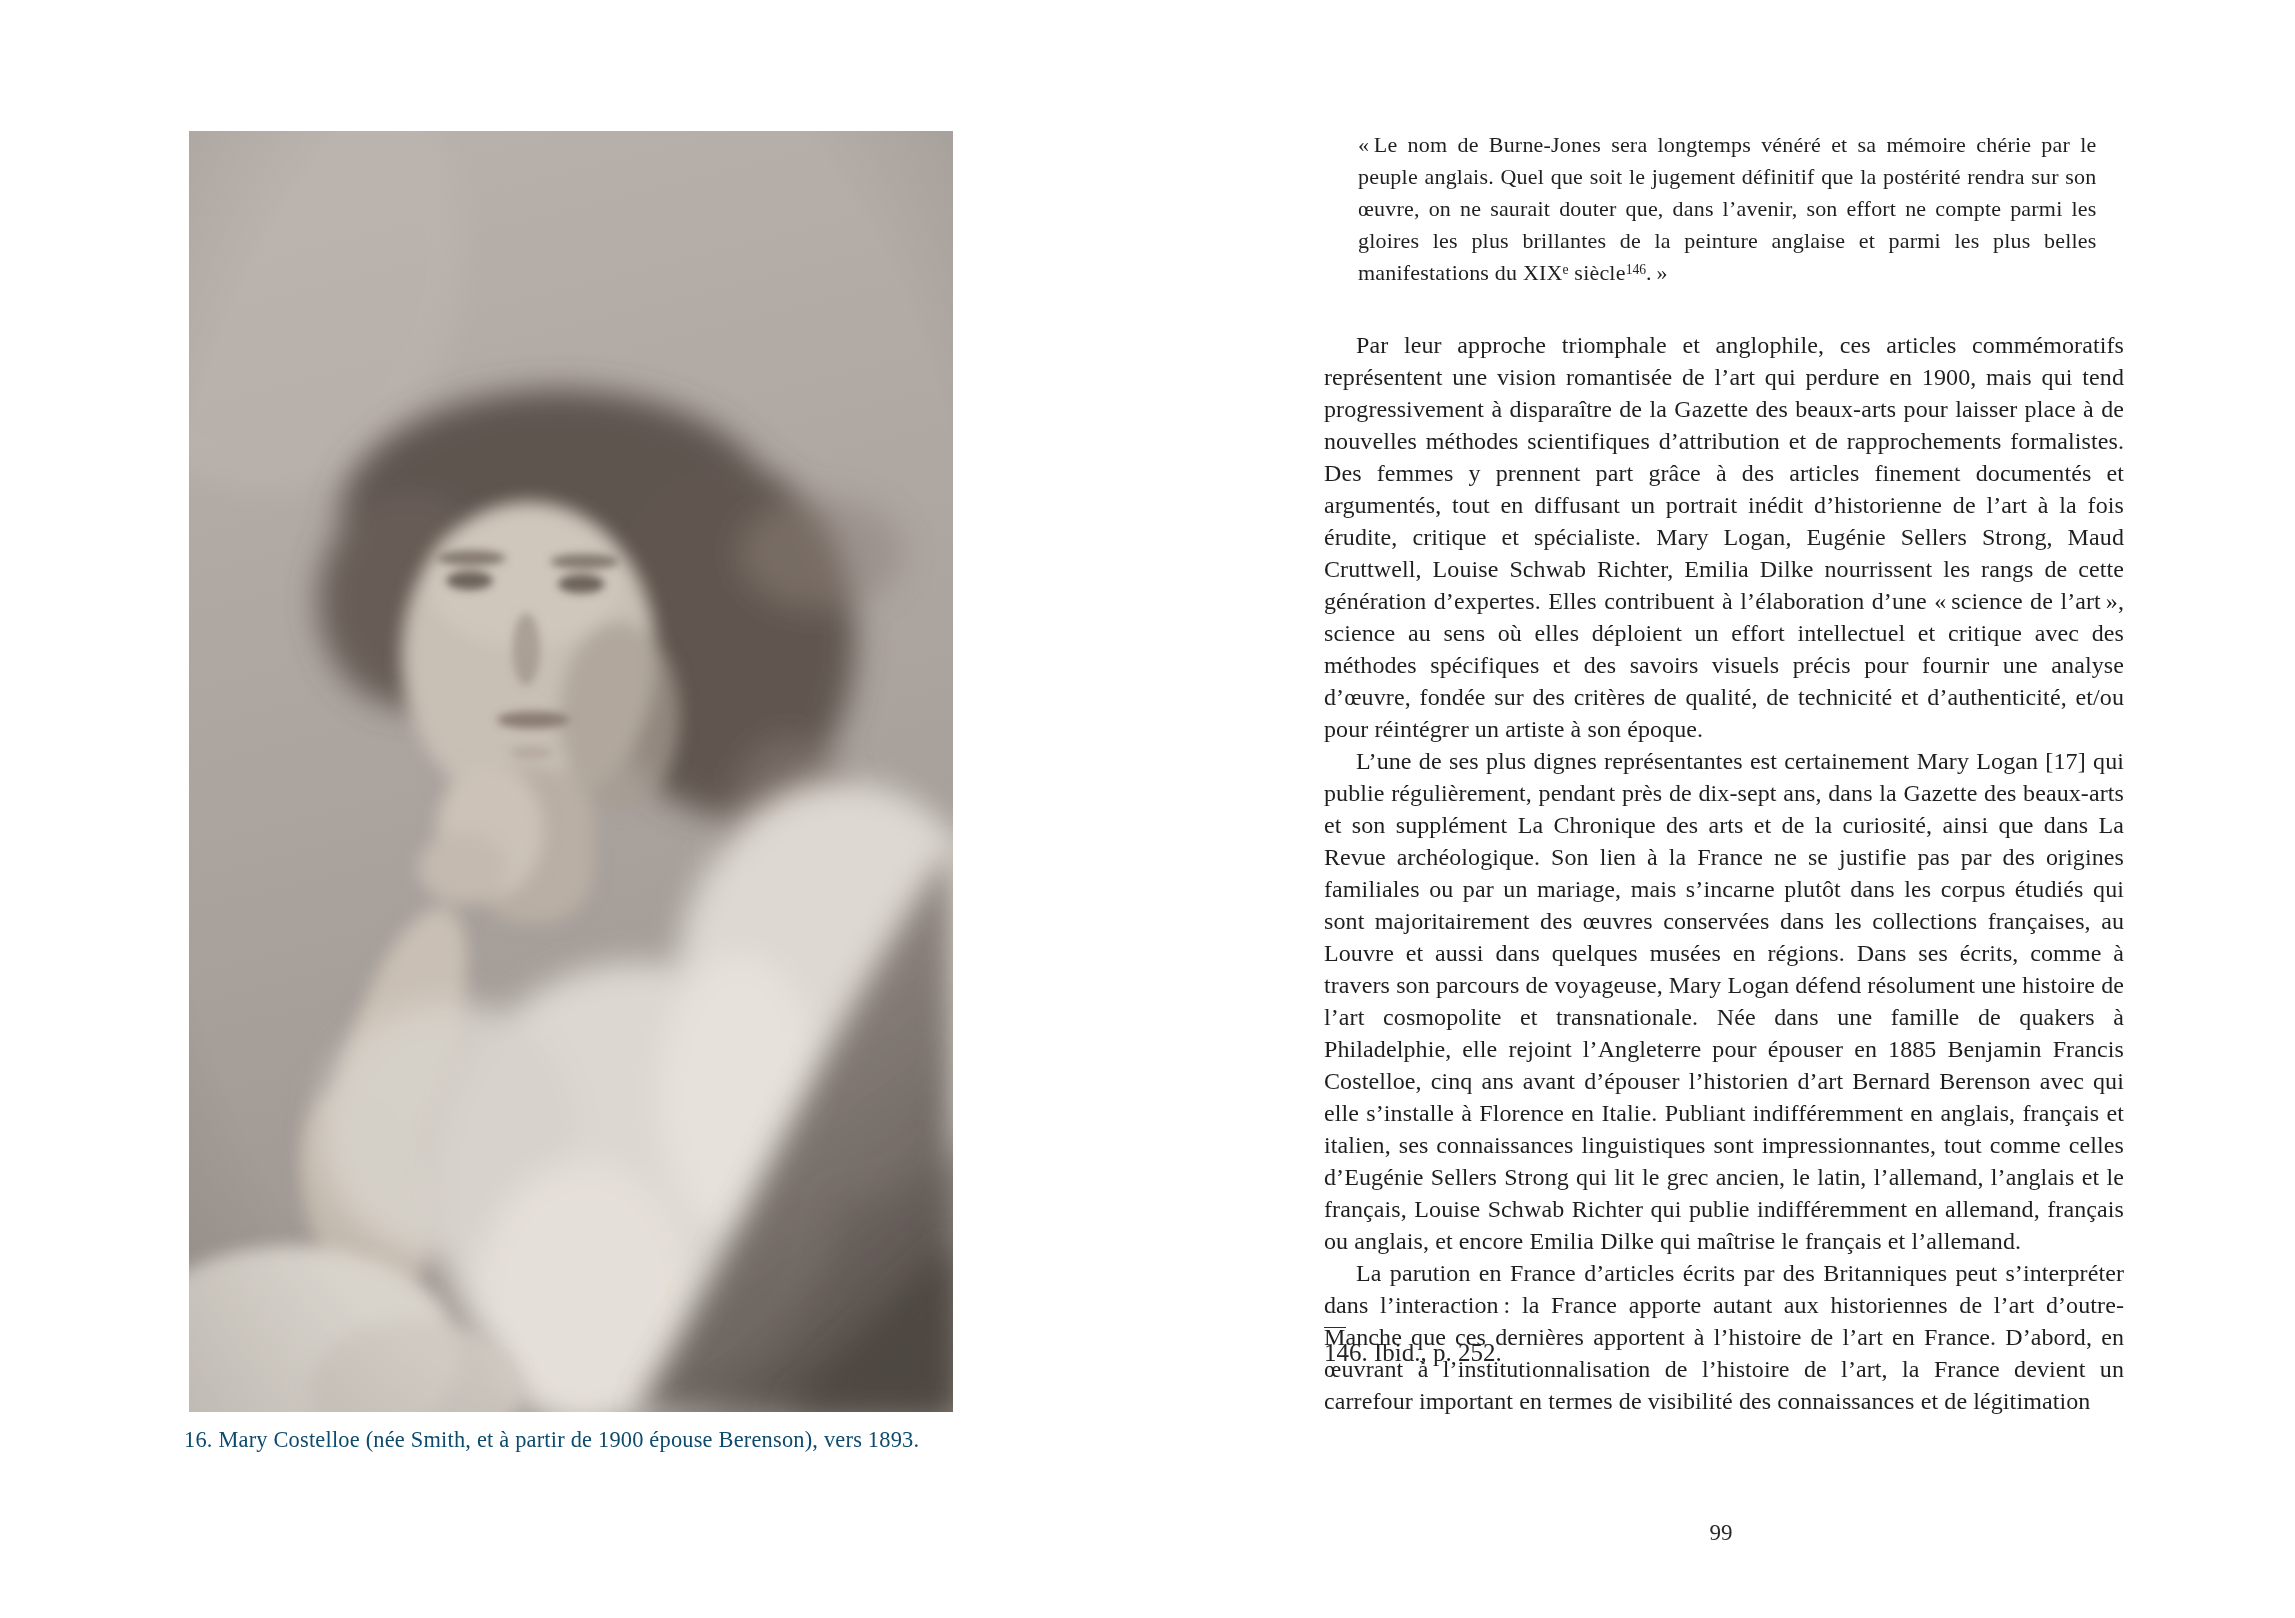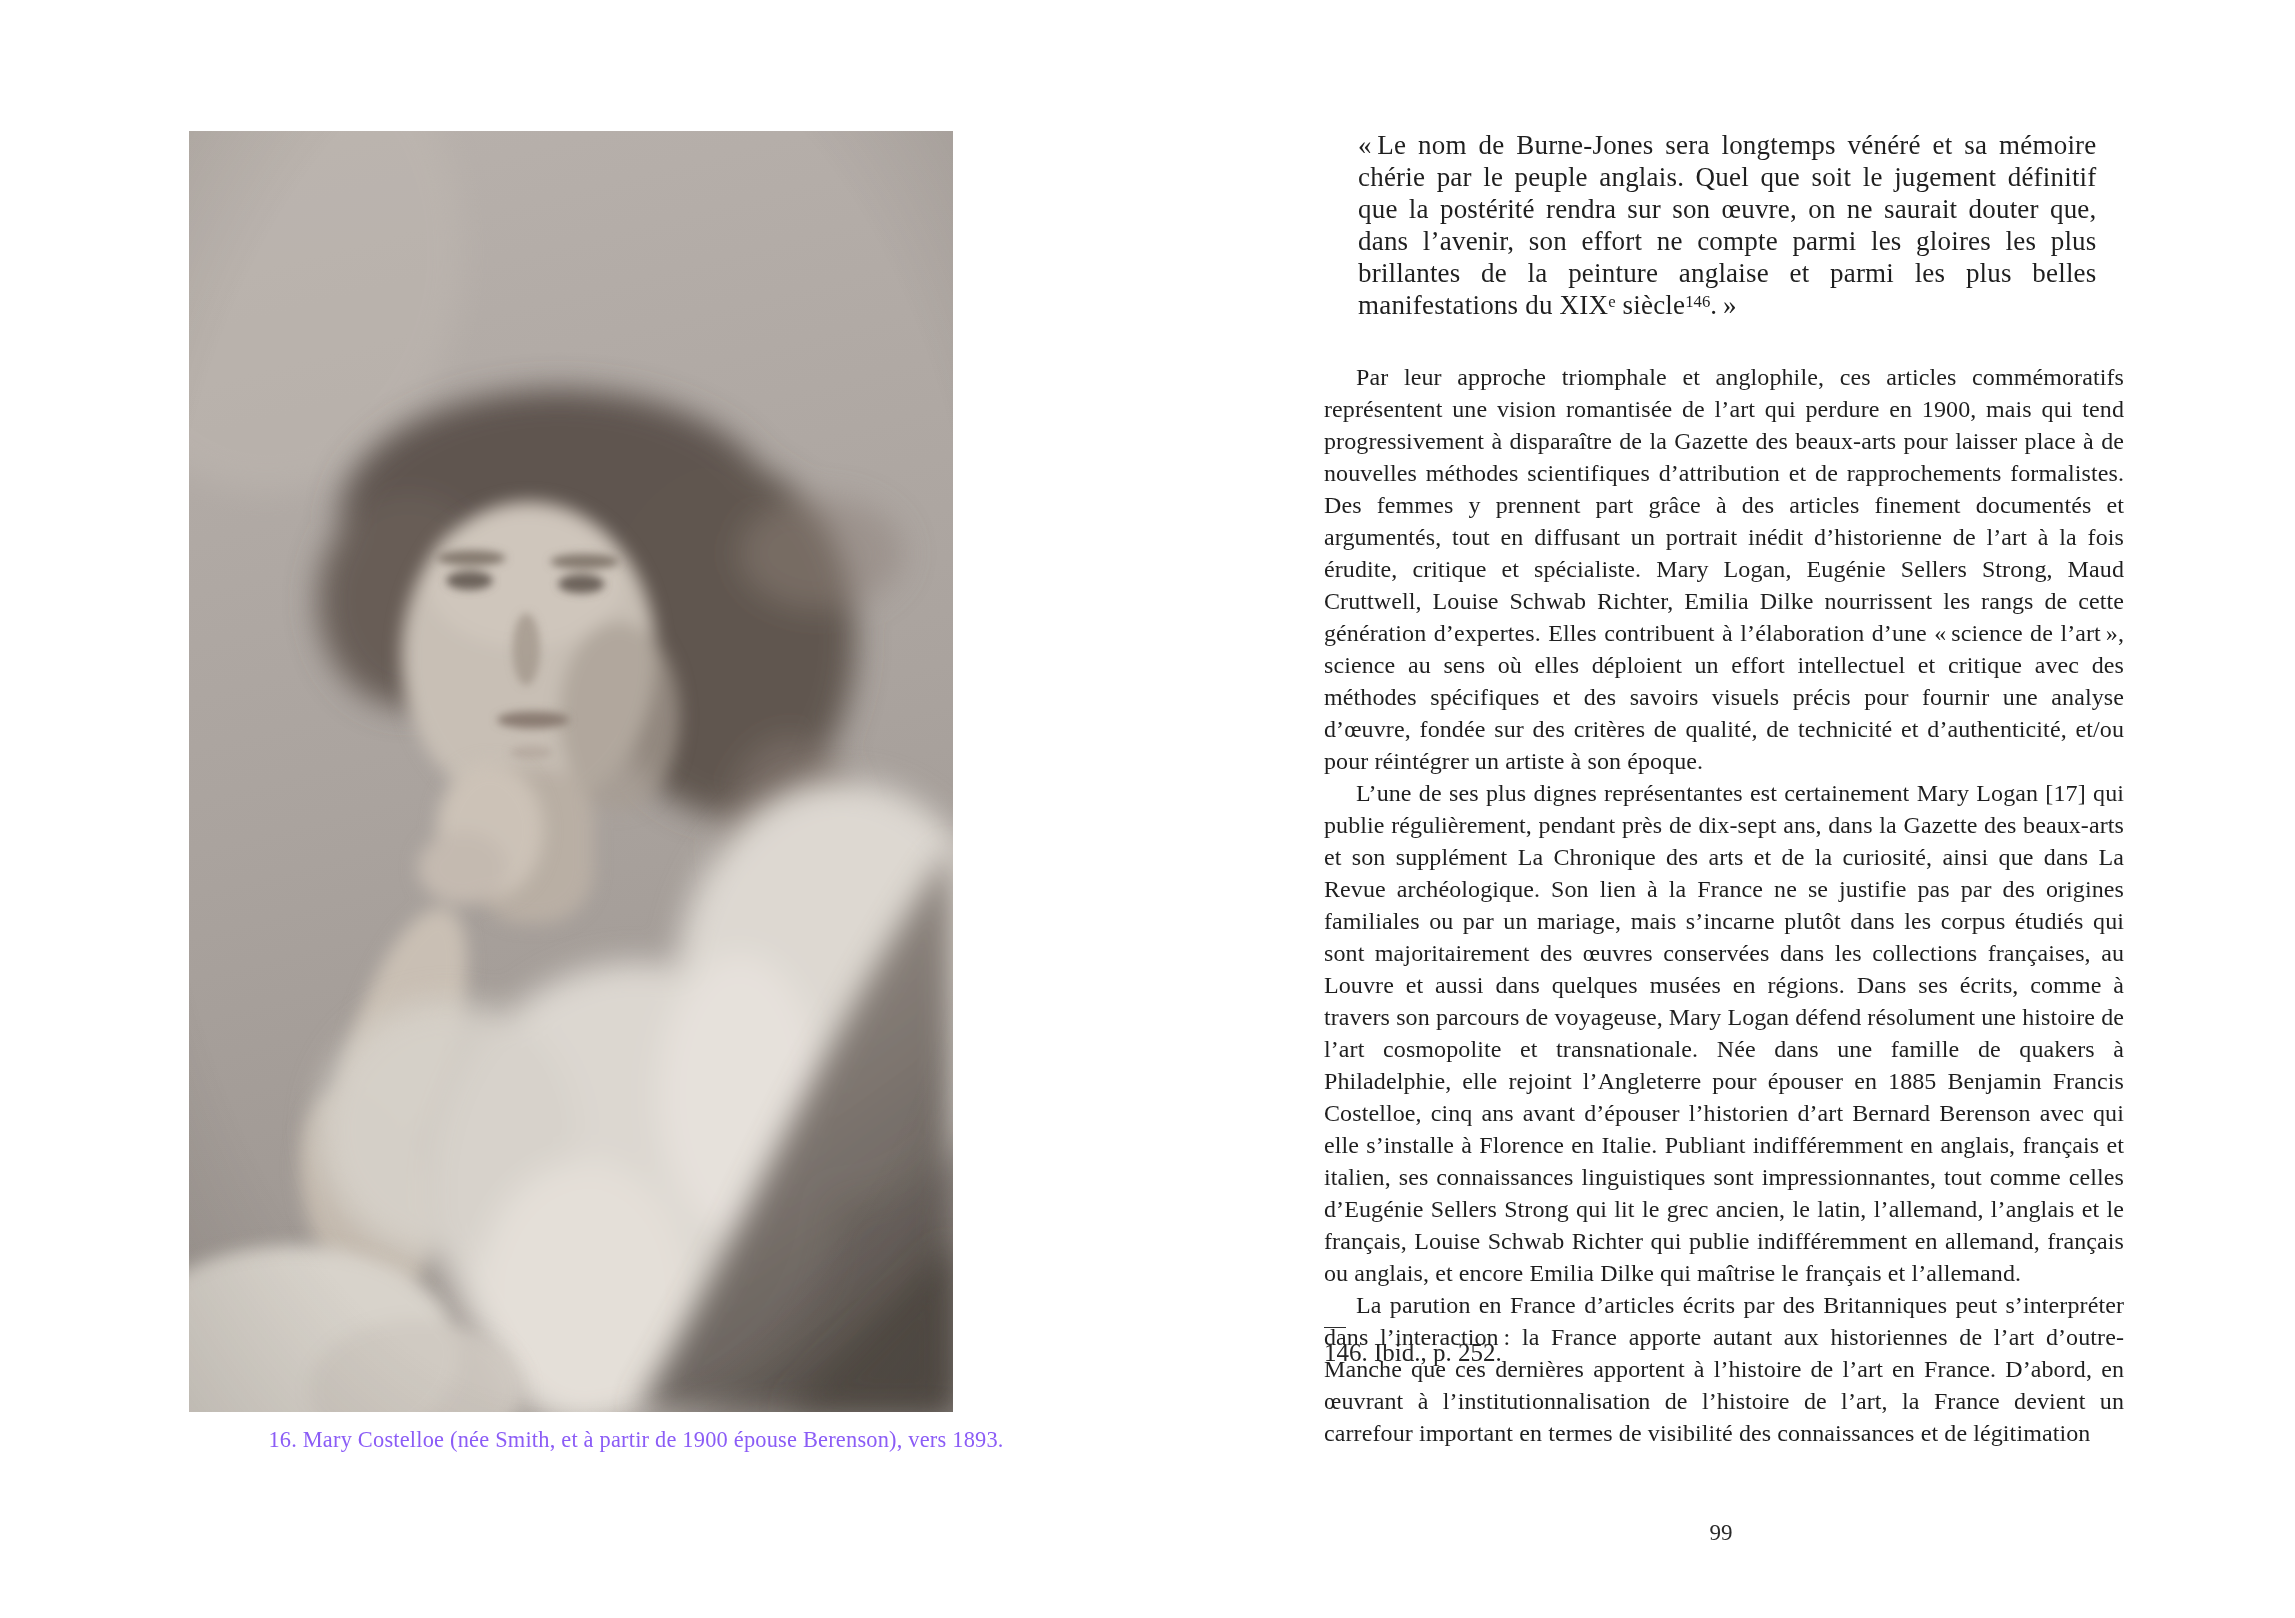--- a/index.html
+++ b/index.html
@@ -20,33 +20,32 @@
   .portrait-wrap {
     position:absolute; left:189px; top:131px;
     width:764px; height:1281px;
   }
   .portrait-wrap svg { display:block; width:100%; height:100%; }
 
   .figure-caption {
     position:absolute; left:184px; top:1425px;
     width:904px;
     font-size:22.4px; line-height:29px;
-    color:#8b5cf6;
+    color:#0c4a6e;
     letter-spacing:0.2px;
-    text-align:center;
   }
 
   
   .text-column {
     position:absolute; left:177px; top:129px; 
     width:800px;
   }
   .pull-quote {
     margin:0 27.5px 40px 34px;
-    font-size:27px; line-height:32px;
+    font-size:22px; line-height:32px;
     text-align:justify;
     letter-spacing:0.2px;
   }
   .body-para {
     font-size:24px; line-height:32px;
     text-align:justify;
     text-indent:32px;
     letter-spacing:0.1px;
   }
   .rich .italic { }

